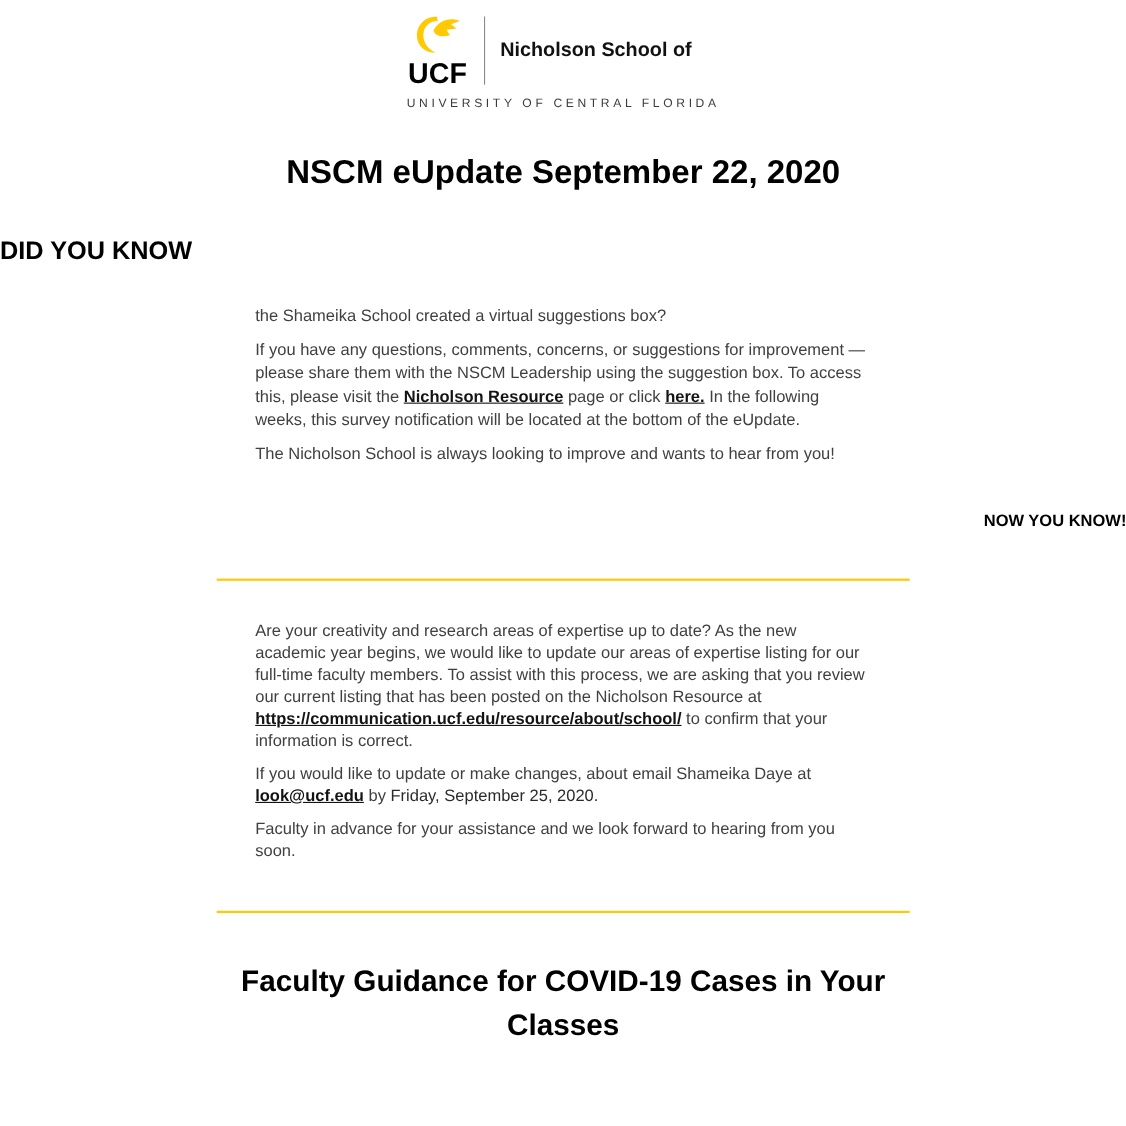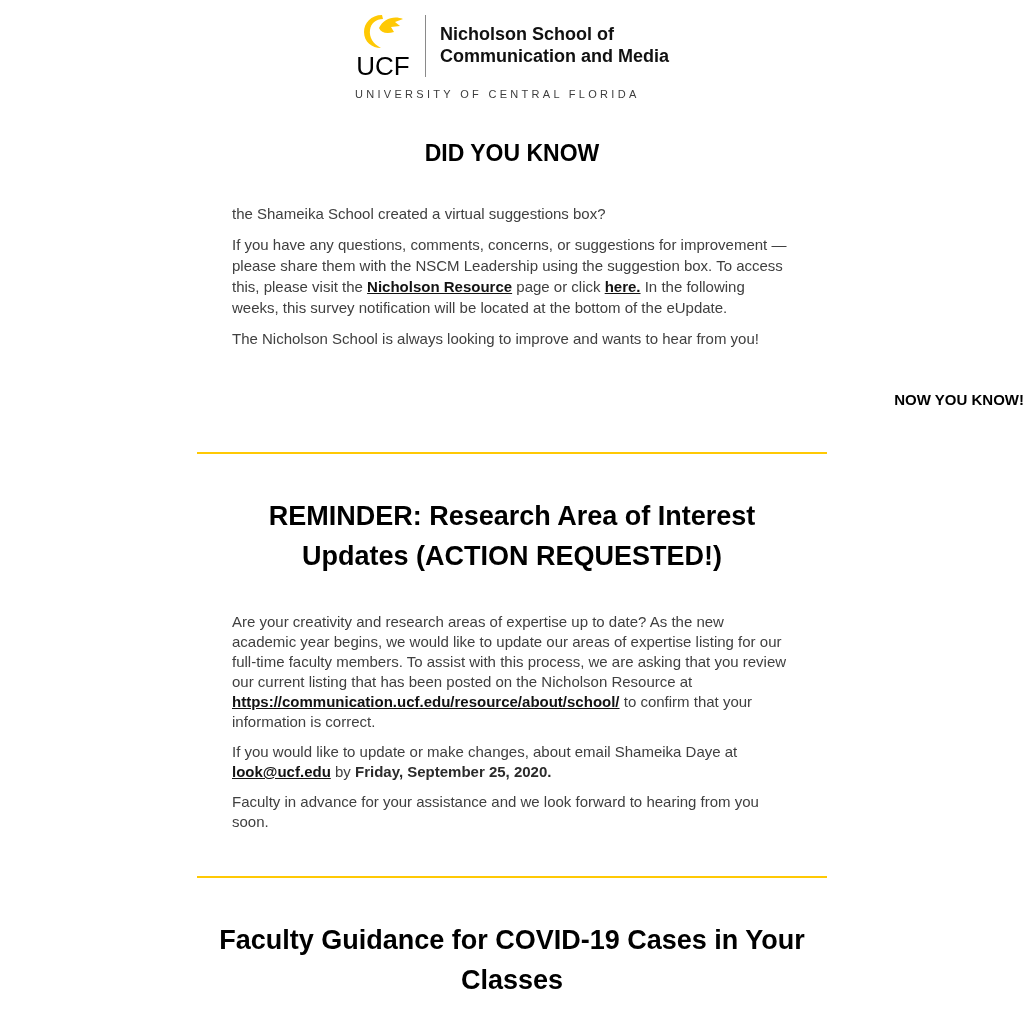--- a/index.html
+++ b/index.html
@@ -9,82 +9,80 @@
     width: 1024px; height: 1024px; overflow: hidden;
     font-family: "Liberation Sans", "DejaVu Sans", sans-serif;
     color: #000;
   }
   .page { width: 1024px; padding-top: 12px; }
 
   
   .brand { width: fit-content; margin: 0 auto; }
   .brand-top { display: flex; align-items: center; gap: 14px; }
   .brand-left { display: flex; flex-direction: column; align-items: center; width: 56px; }
-  .ucf-word { font-weight: normal; font-size: 26px; line-height: 1; margin-top: 3px; color: #000; }
+  .ucf-word { font-weight: bold; font-size: 26px; line-height: 1; margin-top: 3px; color: #000; }
   .brand-divider { width: 1px; height: 62px; background: #8a8a8a; }
   .school-name { font-size: 18px; font-weight: bold; line-height: 1.18; color: #111; }
   .university { margin-top: 9px; font-size: 11px; letter-spacing: 3.3px; color: #3c3c3c; }
 
   
   .newsletter-title { text-align: center; font-size: 30px; font-weight: bold; margin-top: 40px; color: #000; }
-  .section-heading-sm { text-align: center; font-size: 23px; font-weight: bold; margin-top: 40px; color: #000; }
+  .section-heading-sm { text-align: left; font-size: 23px; font-weight: bold; margin-top: 40px; color: #000; }
   .section-heading-lg { text-align: center; font-size: 27px; font-weight: bold; line-height: 40px;
                         margin-top: 42px; white-space: pre-line; color: #000; }
 
   
   .content { width: 630px; margin: 0 auto; padding: 0 35px; }
   .content p { font-size: 15px; line-height: 21px; color: var(--body_text, #404040); margin-top: 10px; }
   .content p.first { margin-top: 36px; }
   .content .s2 { line-height: 20px; }
   .closer { text-align: right; font-weight: bold; font-size: 15px; color: #000; margin-top: 42px; }
 
   hr.gold { border: none; height: 2px; background: var(--gold, #FFC904); width: 630px; margin: 44px auto 0; }
 
   a.link { color: var(--link, #131313); font-weight: bold; text-decoration: underline; cursor: pointer; }
-  .b { font-weight: bold; color: #2b2b2b; }
+  .b { font-weight: normal; color: #2b2b2b; }
 </style>
 </head>
 <body>
 
 <div class="page">
 
   <header class="brand">
     <div class="brand-top">
       <div class="brand-left">
         <svg width="44" height="38" viewBox="0 0 44 38" aria-hidden="true">
           <path d="M21 3 C10 3 3 11 3 20 C3 30 11 36 20 36 C12 32 8 25 9 18 C10 11 15 7 22 7 Z" fill="var(--gold, #FFC904)"></path>
           <path d="M18 16 C22 7 33 3 42 7 L34 10 L39 14 L30 15 L33 20 C26 22 20 21 18 16 Z" fill="var(--gold, #FFC904)"></path>
         </svg>
         <div class="ucf-word">UCF</div>
       </div>
       <div class="brand-divider"></div>
       <div class="school-name">
         <div>Nicholson School of</div>
-        <div>Communication and Media</div>
       </div>
     </div>
     <div class="university">UNIVERSITY OF CENTRAL FLORIDA</div>
   </header>
 
+  <h1 class="newsletter-title">NSCM eUpdate September 22, 2020</h1>
 
   <section>
     <h2 class="section-heading-sm">DID YOU KNOW</h2>
     <div class="content">
       <p class="first">the Shameika School created a virtual suggestions box?</p>
       <p><span>If you have any questions, comments, concerns, or suggestions for improvement — please share them with the NSCM Leadership using the suggestion box. To access this, please visit the </span><a class="link">Nicholson Resource</a><span> page or click </span><a class="link">here.</a><span> In the following weeks, this survey notification will be located at the bottom of the eUpdate.</span></p>
       <p>The Nicholson School is always looking to improve and wants to hear from you!</p>
     </div>
     <div class="closer">NOW YOU KNOW!</div>
   </section>
 
   <hr class="gold">
 
   <section>
-    <h2 class="section-heading-lg">REMINDER: Research Area of Interest
-Updates (ACTION REQUESTED!)</h2>
     <div class="content">
       <p class="first s2"><span>Are your creativity and research areas of expertise up to date?  As the new academic year begins, we would like to update our areas of expertise listing for our full-time faculty members. To assist with this process, we are asking that you review our current listing that has been posted on the Nicholson Resource at </span><a class="link">https://communication.ucf.edu/resource/about/school/</a><span> to confirm that your information is correct.</span></p>
       <p class="s2"><span>If you would like to update or make changes, about email Shameika Daye at </span><a class="link">look@ucf.edu</a><span> by </span><span class="b">Friday, September 25, 2020.</span></p>
       <p class="s2">Faculty in advance for your assistance and we look forward to hearing from you soon.</p>
     </div>
   </section>
 
   <hr class="gold">
 
   <section>

